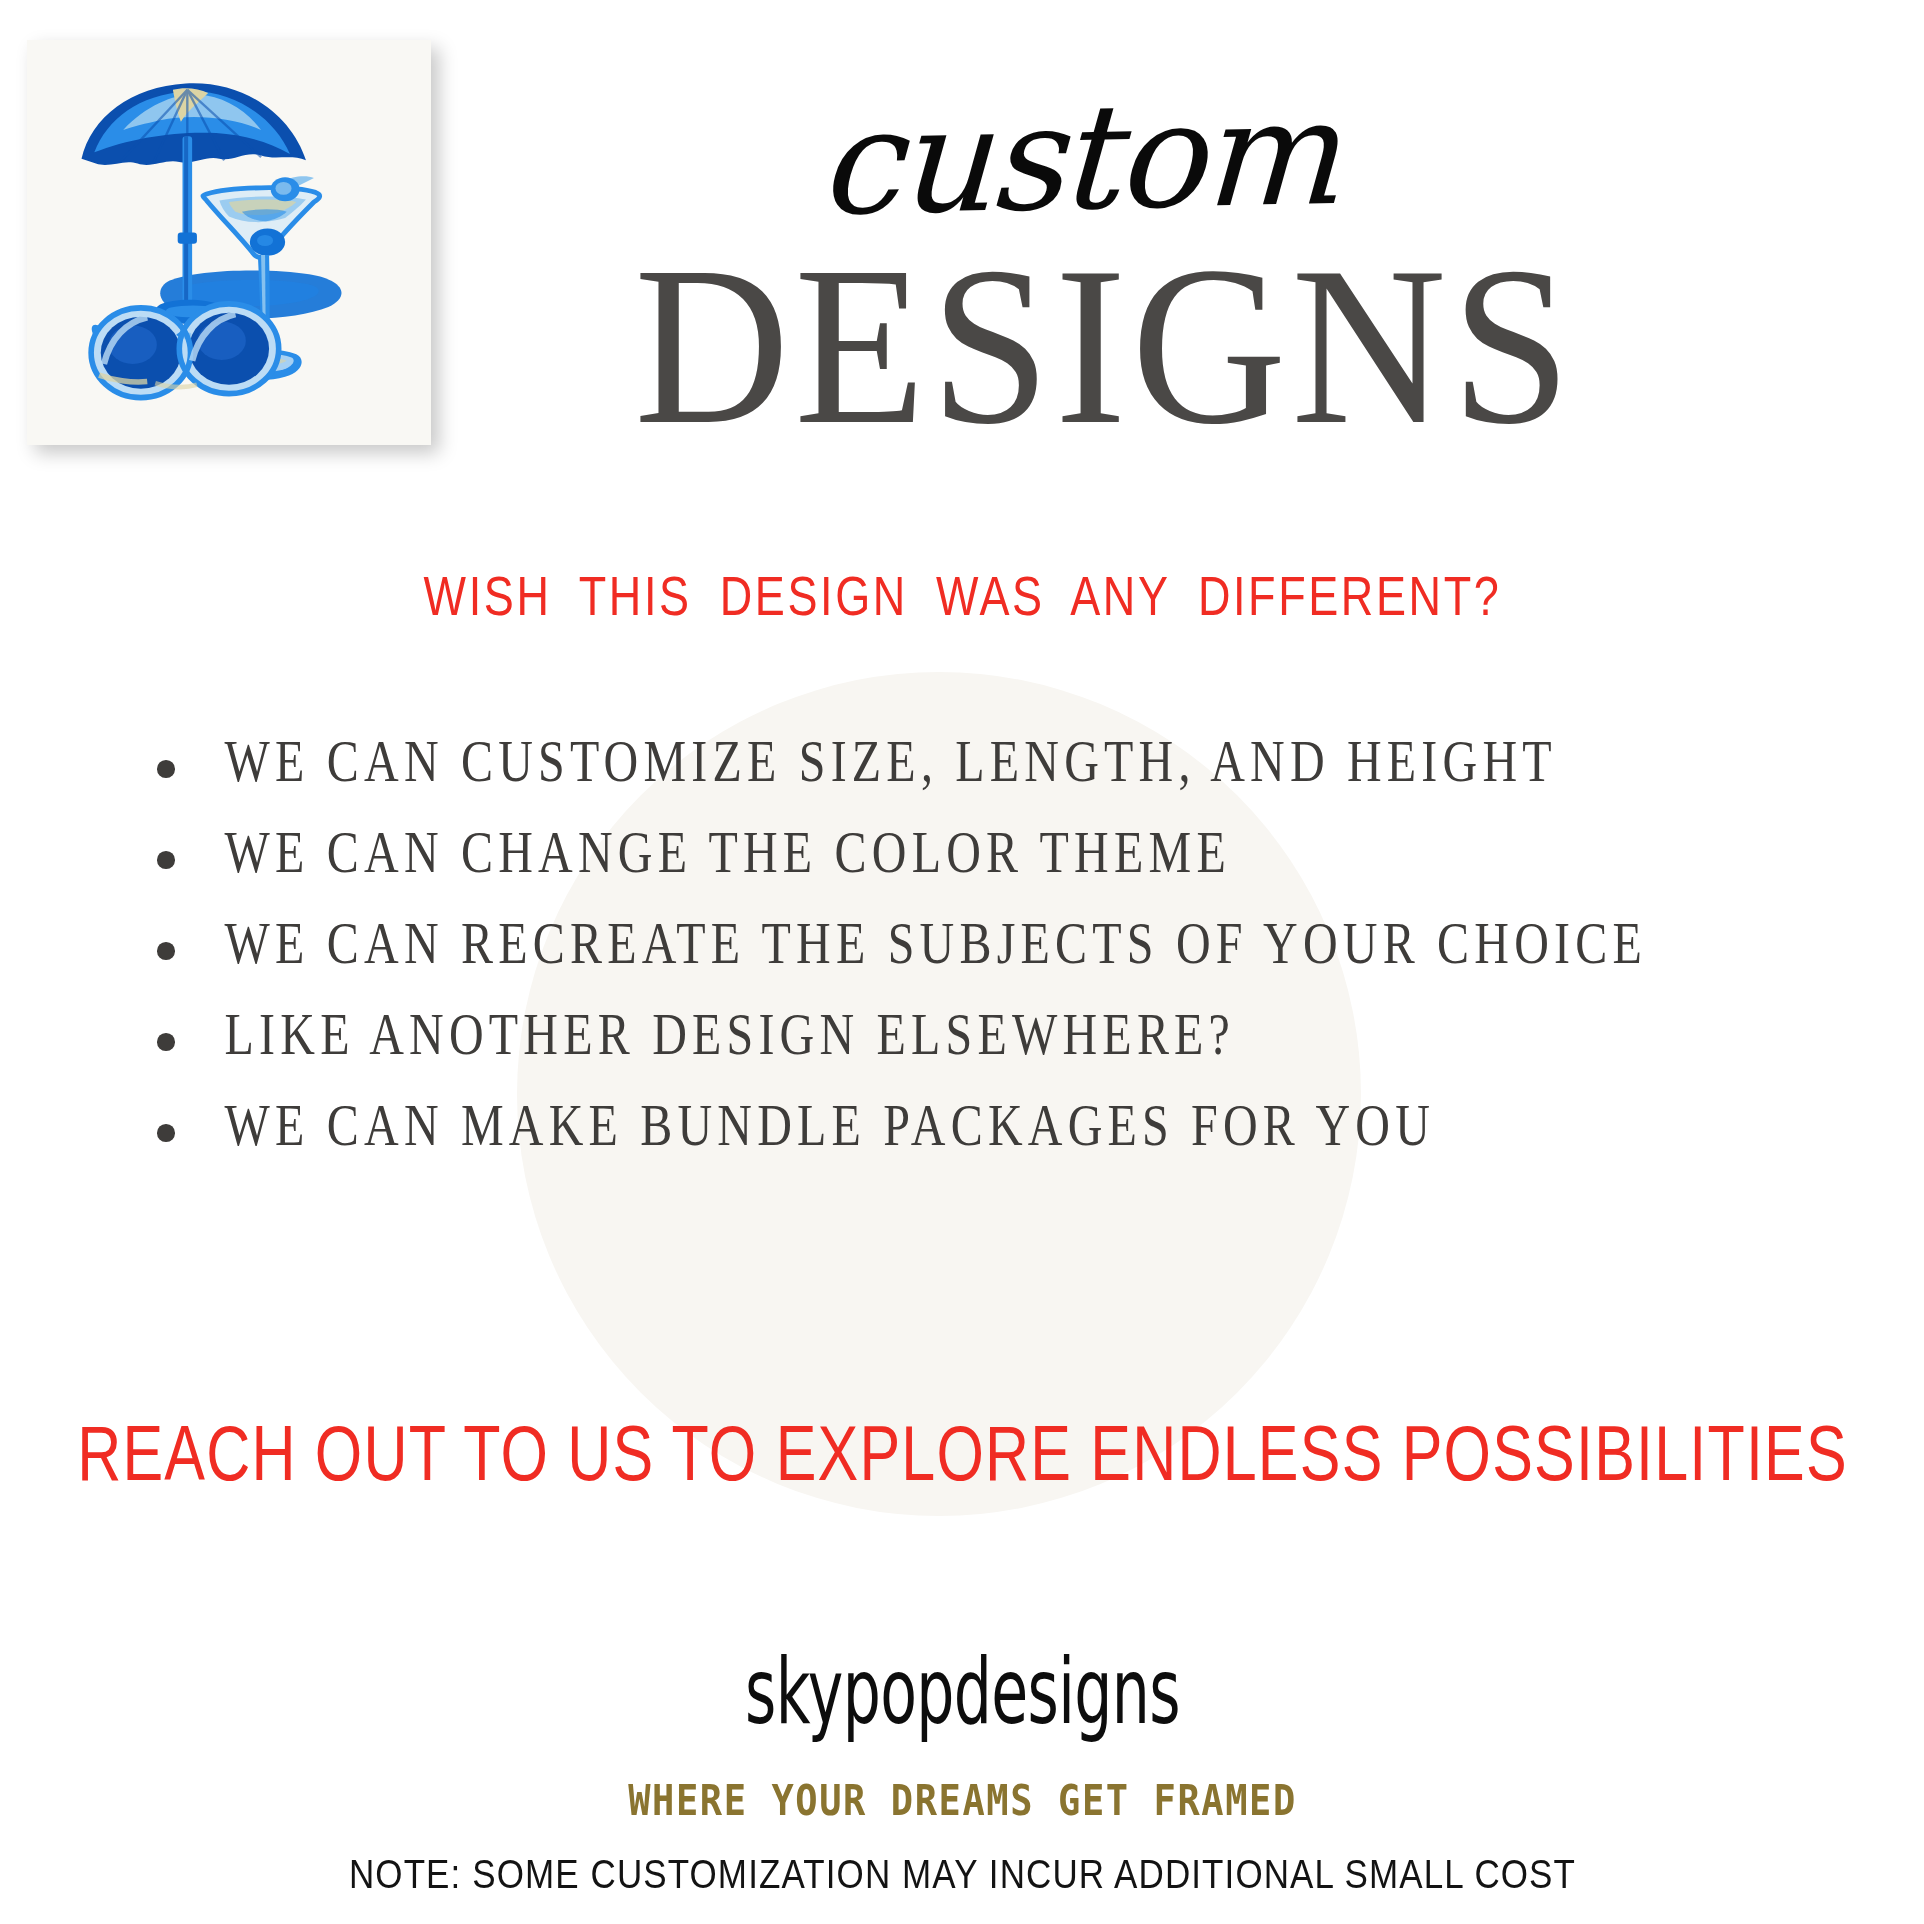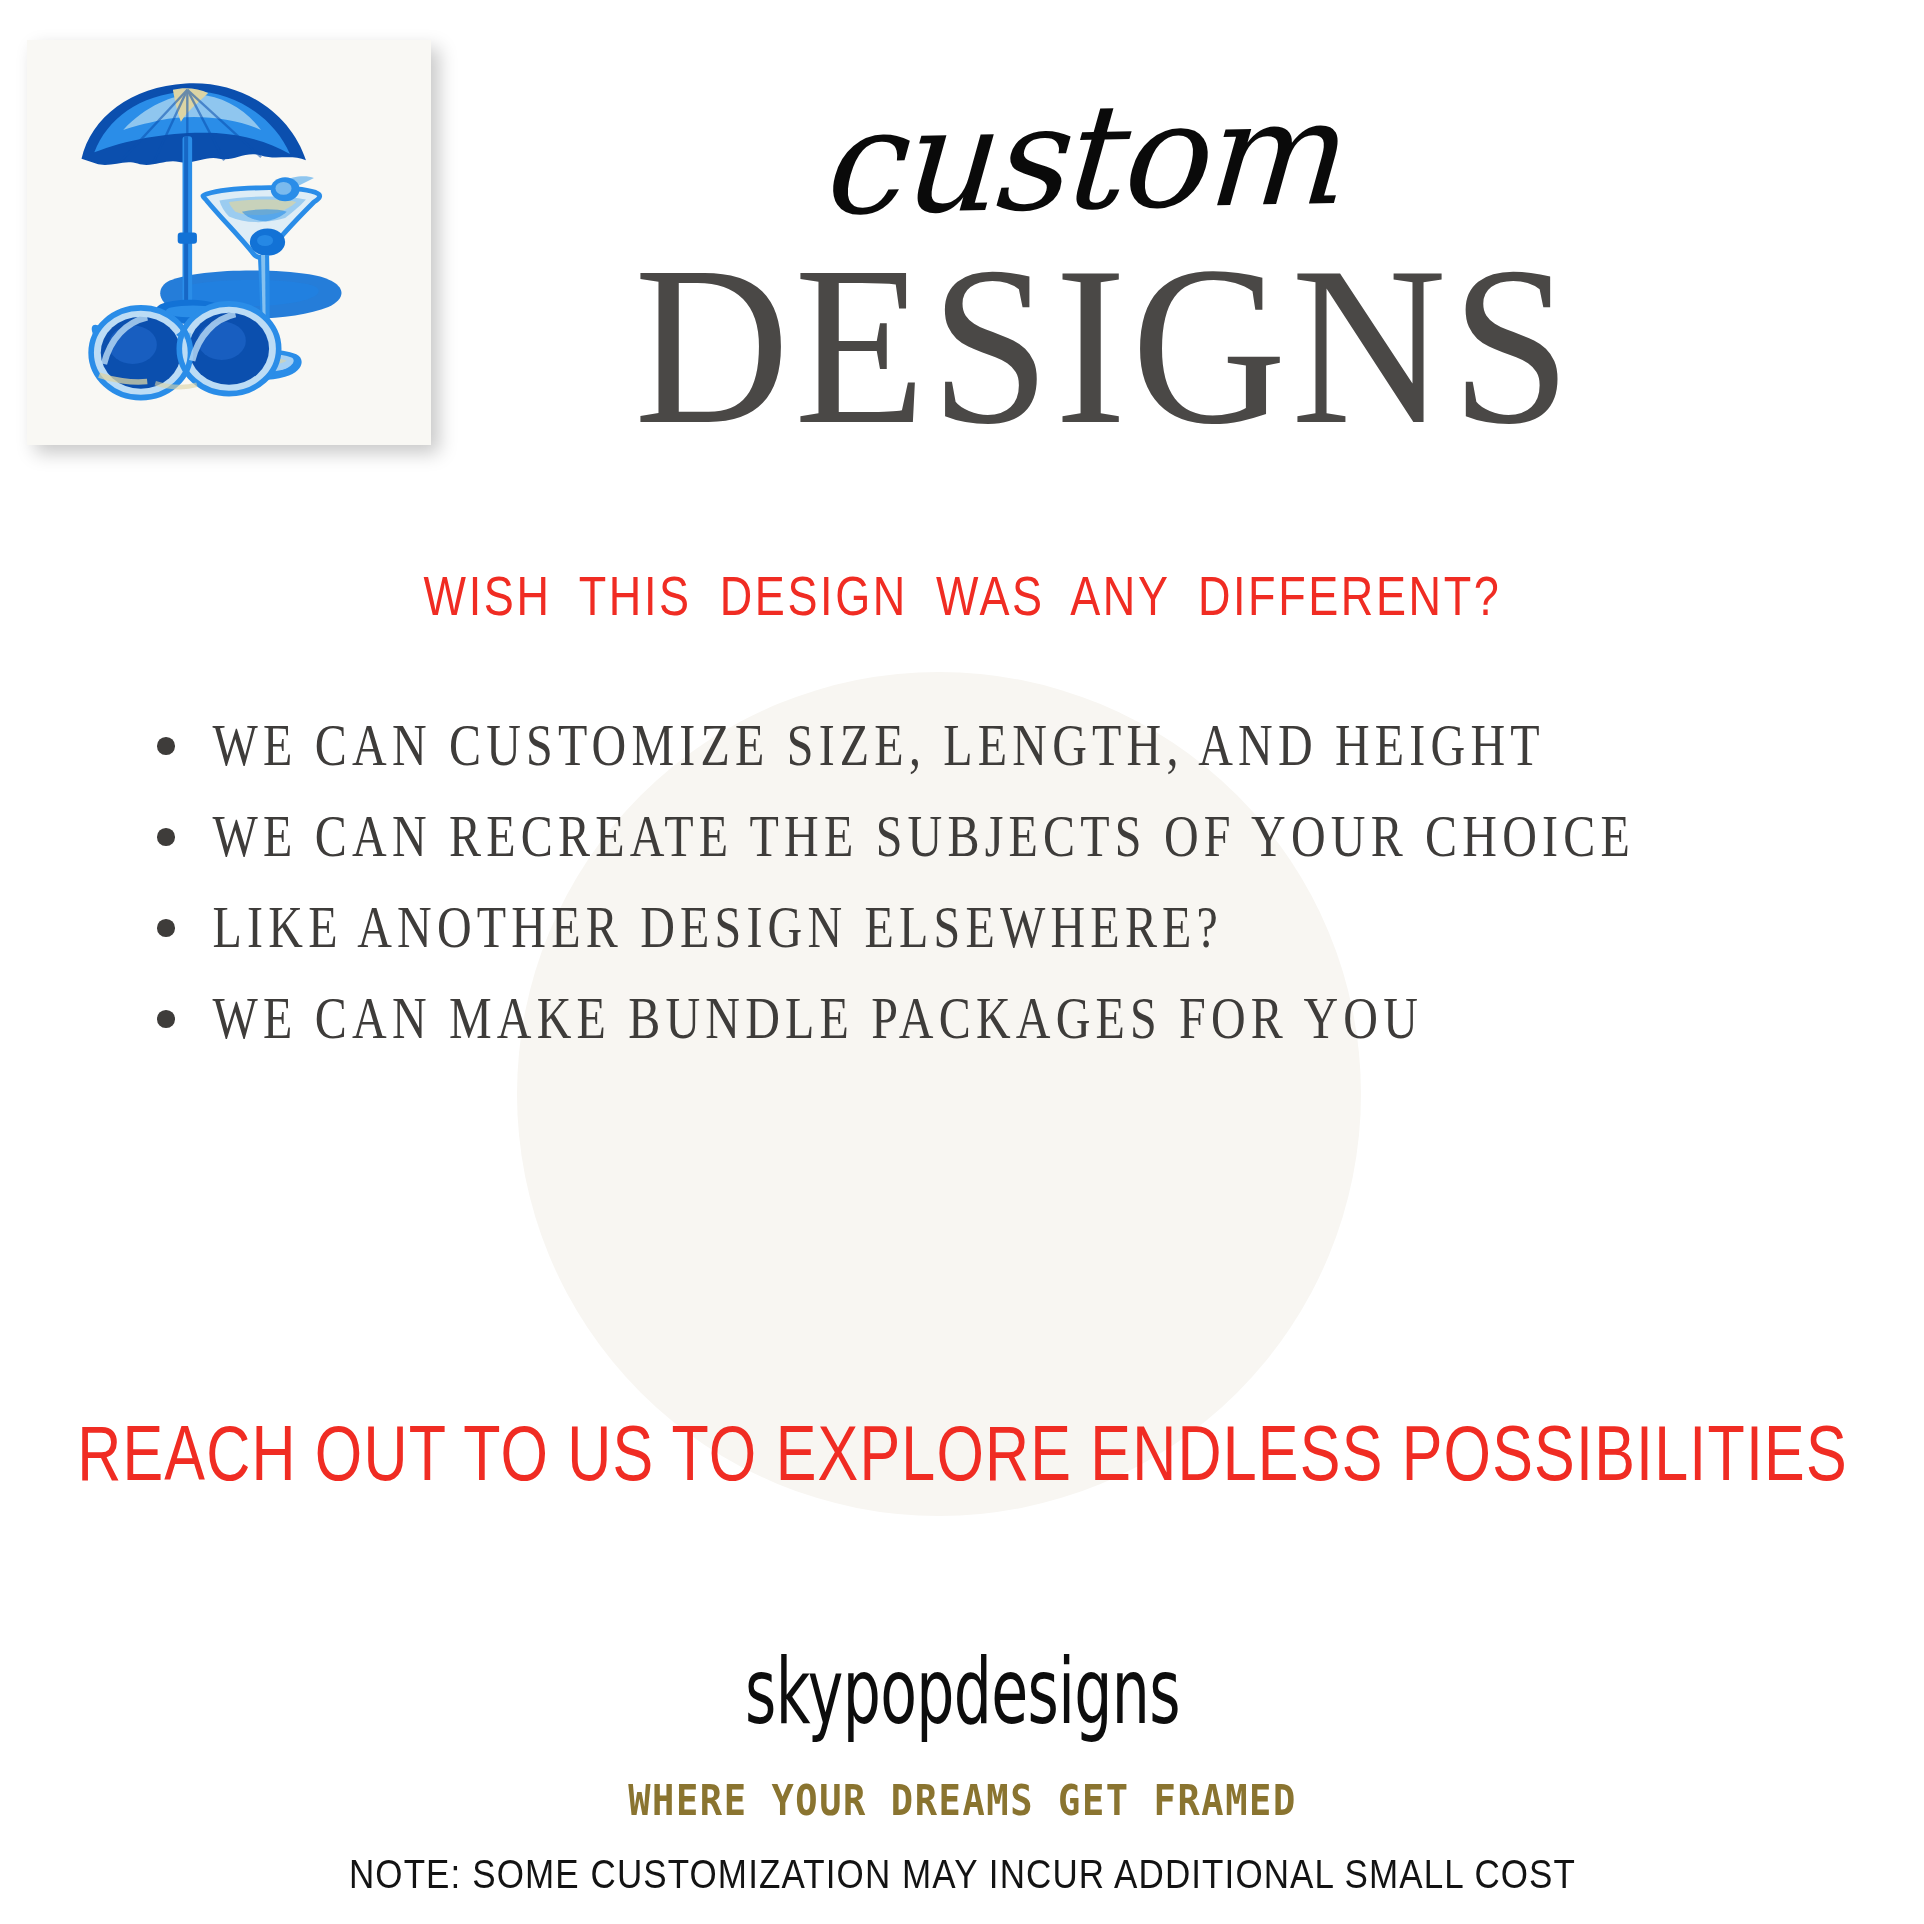--- a/index.html
+++ b/index.html
@@ -107,27 +107,28 @@
     left: 157px;
     top: 687px;
     width: 1652px;
     z-index: 2;
     margin: 0;
     padding: 0;
     list-style: none;
   }
   .feature-item {
     display: flex;
-    align-items: center;
+    align-items: flex-end;
     height: 91px;
     font-family: "Liberation Serif", serif;
     font-size: 48px;
     color: #3e3c3a;
     letter-spacing: 5.2px;
     white-space: nowrap;
+    gap: 12px;
   }
   .bullet-dot {
     width: 17.6px;
     height: 17.6px;
     border-radius: 50%;
     background: #3e3c3a;
     flex: 0 0 auto;
     margin-top: 27px;
     margin-right: 38px;
   }
@@ -302,20 +303,24 @@
 
   <div class="red-subtitle">WISH  THIS  DESIGN  WAS ANY DIFFERENT?</div>
 
   <ul class="feature-list">
     <li class="feature-item">
       <span class="bullet-dot"></span>
       <span class="feature-label">WE CAN CUSTOMIZE SIZE, LENGTH, AND HEIGHT</span>
     </li>
     <li class="feature-item">
       <span class="bullet-dot"></span>
+      <span class="feature-label">WE CAN CHANGE THE COLOR THEME</span>
+    </li>
+    <li class="feature-item">
+      <span class="bullet-dot"></span>
       <span class="feature-label">WE CAN RECREATE THE SUBJECTS OF YOUR CHOICE</span>
     </li>
     <li class="feature-item">
       <span class="bullet-dot"></span>
       <span class="feature-label">LIKE ANOTHER DESIGN ELSEWHERE?</span>
     </li>
     <li class="feature-item">
       <span class="bullet-dot"></span>
       <span class="feature-label">WE CAN MAKE BUNDLE PACKAGES FOR YOU</span>
     </li>

